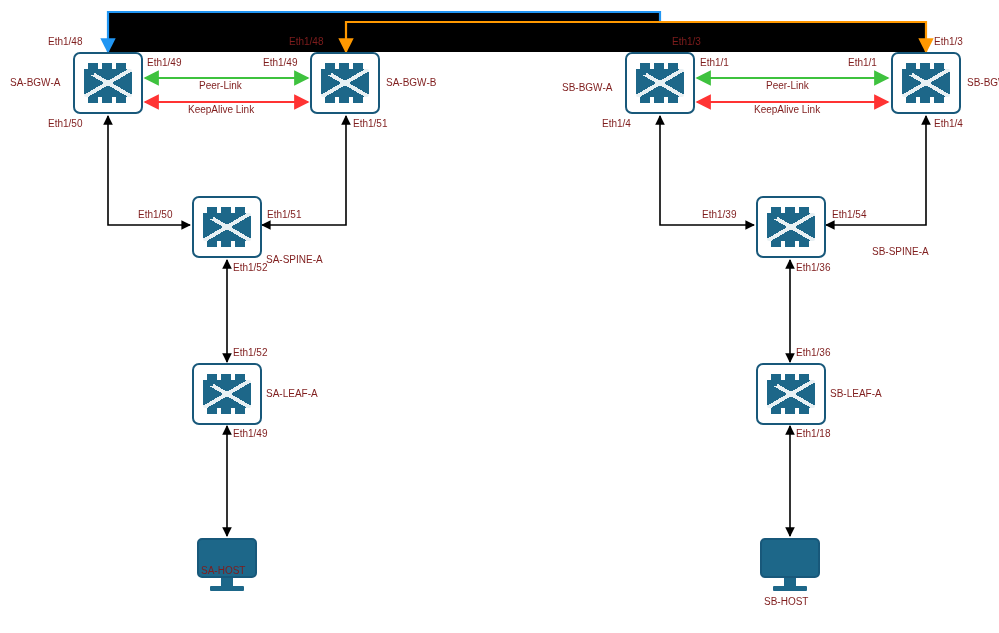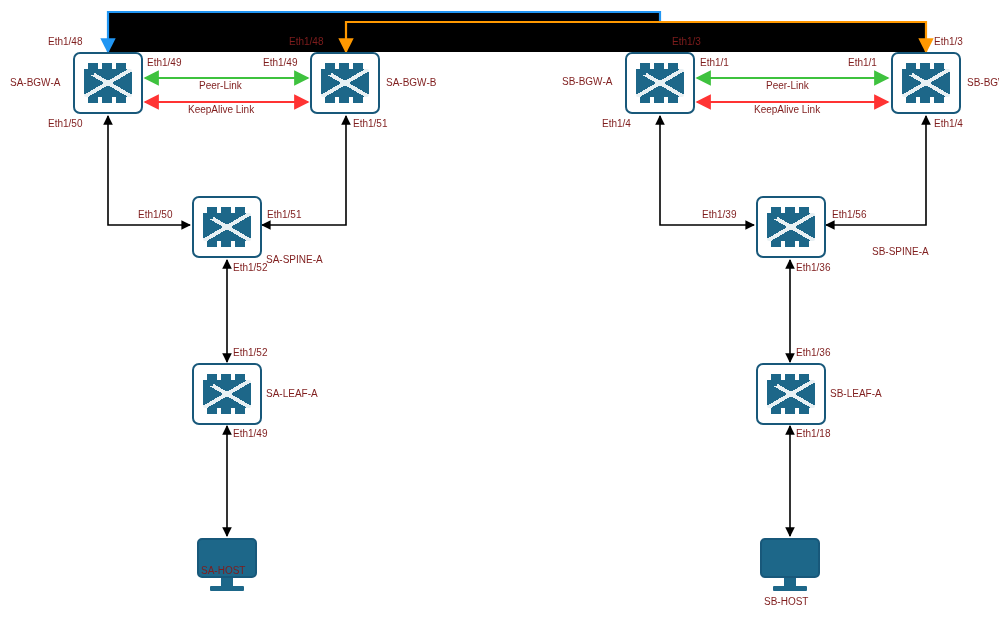--- a/index.html
+++ b/index.html
@@ -190,21 +190,21 @@
       <div class="base"></div>
     </div>
 <div class="host" style="left:758px;top:538px">
       <div class="mon"></div>
       <div class="stand"></div>
       <div class="base"></div>
     </div>
 
 <span class="lbl" style="left:10px;top:77px">SA-BGW-A</span>
 <span class="lbl" style="left:386px;top:77px">SA-BGW-B</span>
-<span class="lbl" style="left:562px;top:76px">SB-BGW-A</span>
+<span class="lbl" style="left:562px;top:82px">SB-BGW-A</span>
 <span class="lbl" style="left:967px;top:77px">SB-BGW-B</span>
 <span class="lbl" style="left:266px;top:254px">SA-SPINE-A</span>
 <span class="lbl" style="left:872px;top:246px">SB-SPINE-A</span>
 <span class="lbl" style="left:266px;top:388px">SA-LEAF-A</span>
 <span class="lbl" style="left:830px;top:388px">SB-LEAF-A</span>
 <span class="lbl" style="left:201px;top:565px">SA-HOST</span>
 <span class="lbl" style="left:764px;top:596px">SB-HOST</span>
 
 <span class="lbl" style="left:199px;top:80px">Peer-Link</span>
 <span class="lbl" style="left:188px;top:104px">KeepAlive Link</span>
@@ -223,18 +223,18 @@
 <span class="lbl" style="left:233px;top:347px">Eth1/52</span>
 <span class="lbl" style="left:233px;top:428px">Eth1/49</span>
 
 <span class="lbl" style="left:672px;top:36px">Eth1/3</span>
 <span class="lbl" style="left:700px;top:57px">Eth1/1</span>
 <span class="lbl" style="left:602px;top:118px">Eth1/4</span>
 <span class="lbl" style="left:934px;top:36px">Eth1/3</span>
 <span class="lbl" style="left:848px;top:57px">Eth1/1</span>
 <span class="lbl" style="left:934px;top:118px">Eth1/4</span>
 <span class="lbl" style="left:702px;top:209px">Eth1/39</span>
-<span class="lbl" style="left:832px;top:209px">Eth1/56</span>
+<span class="lbl" style="left:832px;top:209px">Eth1/54</span>
 <span class="lbl" style="left:796px;top:262px">Eth1/36</span>
 <span class="lbl" style="left:796px;top:347px">Eth1/36</span>
 <span class="lbl" style="left:796px;top:428px">Eth1/18</span>
 
 </div>
 
 </body></html>

